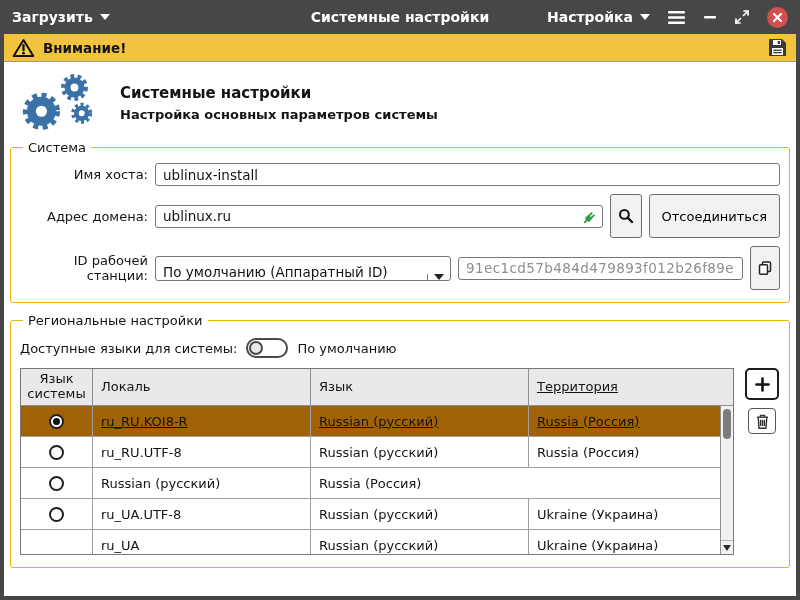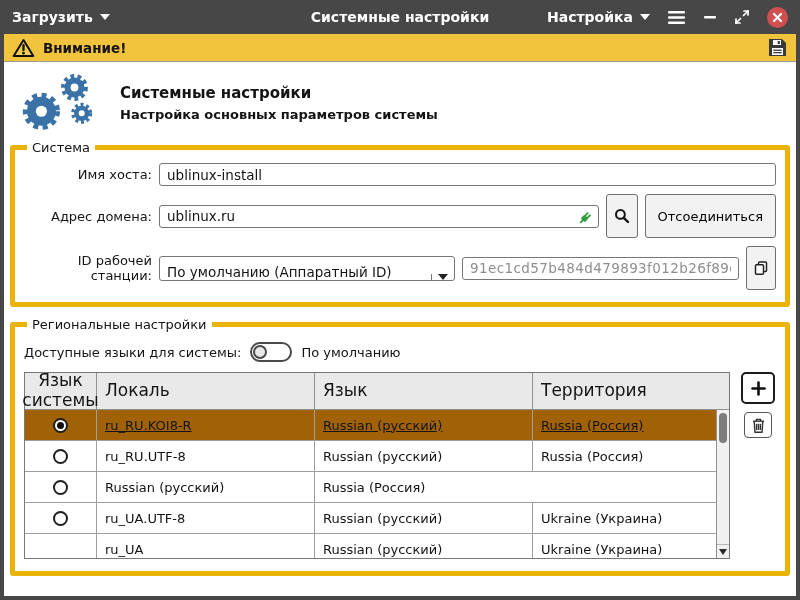--- a/index.html
+++ b/index.html
@@ -35,21 +35,21 @@
     border-bottom:1px solid #9a9a9a;
   }
   .warn-text { font-weight:bold; font-size:13.5px; }
   .warn-save { margin-left:auto; }
   
   .pagehead { display:flex; align-items:center; gap:14px; padding:8px 10px 4px; height:78px; flex-shrink:0; }
   .gears { width:92px; height:62px; flex-shrink:0; }
   .ph-title { font-weight:bold; font-size:15px; margin-bottom:5px; }
   .ph-sub { font-weight:bold; font-size:13px; }
   
-  fieldset { border:5px solid #eab308; border-radius:3px; margin:0 6px 10px; padding:8px 9px 4px; background:#fff; }
+  fieldset { border:1px solid #eab308; border-radius:3px; margin:0 6px 10px; padding:8px 9px 4px; background:#fff; }
   legend { font-size:13px; padding:0 5px; margin-left:3px; }
   .frow { display:flex; align-items:center; gap:7px; margin-bottom:8px; }
   .flabel { width:128px; text-align:right; flex-shrink:0; font-size:13px; }
   .tinput {
     height:23px; border:1px solid #767676; border-radius:3px;
     padding:0 7px; font:inherit; font-size:13.5px; width:100%; background:#fff; color:#141414; outline:none;
   }
   .grow { flex:1; }
   .domainwrap { flex:1; position:relative; }
   .domainwrap .tinput { padding-right:26px; }
@@ -70,23 +70,23 @@
   
   .togglerow { display:flex; align-items:center; gap:9px; margin:2px 0 10px; }
   .toggle {
     width:42px; height:20px; border:2px solid #4a4a4a; border-radius:11px; background:#fff;
     position:relative; cursor:pointer; flex-shrink:0;
   }
   .knob { position:absolute; left:1px; top:1px; width:14px; height:14px; border-radius:50%; background:#e8e8e8; border:2px solid #4a4a4a; }
   .tablezone { display:flex; align-items:flex-start; gap:10px; padding-bottom:8px; }
   .tablewrap { flex:1; border:1px solid #787878; position:relative; background:#fff; }
   .thead { display:flex; height:37px; background:#e9e9e9; border-bottom:1px solid #909090; }
-  .th { display:flex; align-items:center; padding:2px 8px; border-right:1px solid #909090; font-size:17px; line-height:1.15; }
+  .th { display:flex; align-items:center; padding:2px 8px; border-right:1px solid #909090; font-size:13px; line-height:1.15; }
   .th.c0 { justify-content:center; text-align:center; padding:2px 4px; }
-  .th.c3 { border-right:none; }
+  .th.c3 { border-right:none;text-decoration:underline; }
   .c0 { width:72px; flex-shrink:0; }
   .c1 { width:218px; flex-shrink:0; }
   .c2 { width:218px; flex-shrink:0; }
   .c3 { flex:1; }
   .tbody { height:148px; overflow:hidden; position:relative; }
   .trow { display:flex; height:31px; border-bottom:1px solid #9f9f9f; background:#fff; cursor:pointer; }
   .trow.selected { background:#a16207;text-decoration:underline; }
   .tc { display:flex; align-items:center; padding:0 8px; border-right:1px solid #9f9f9f; font-size:13px; }
   .tc.c0 { justify-content:center; padding:0; }
   .tc.c3 { border-right:none; }

